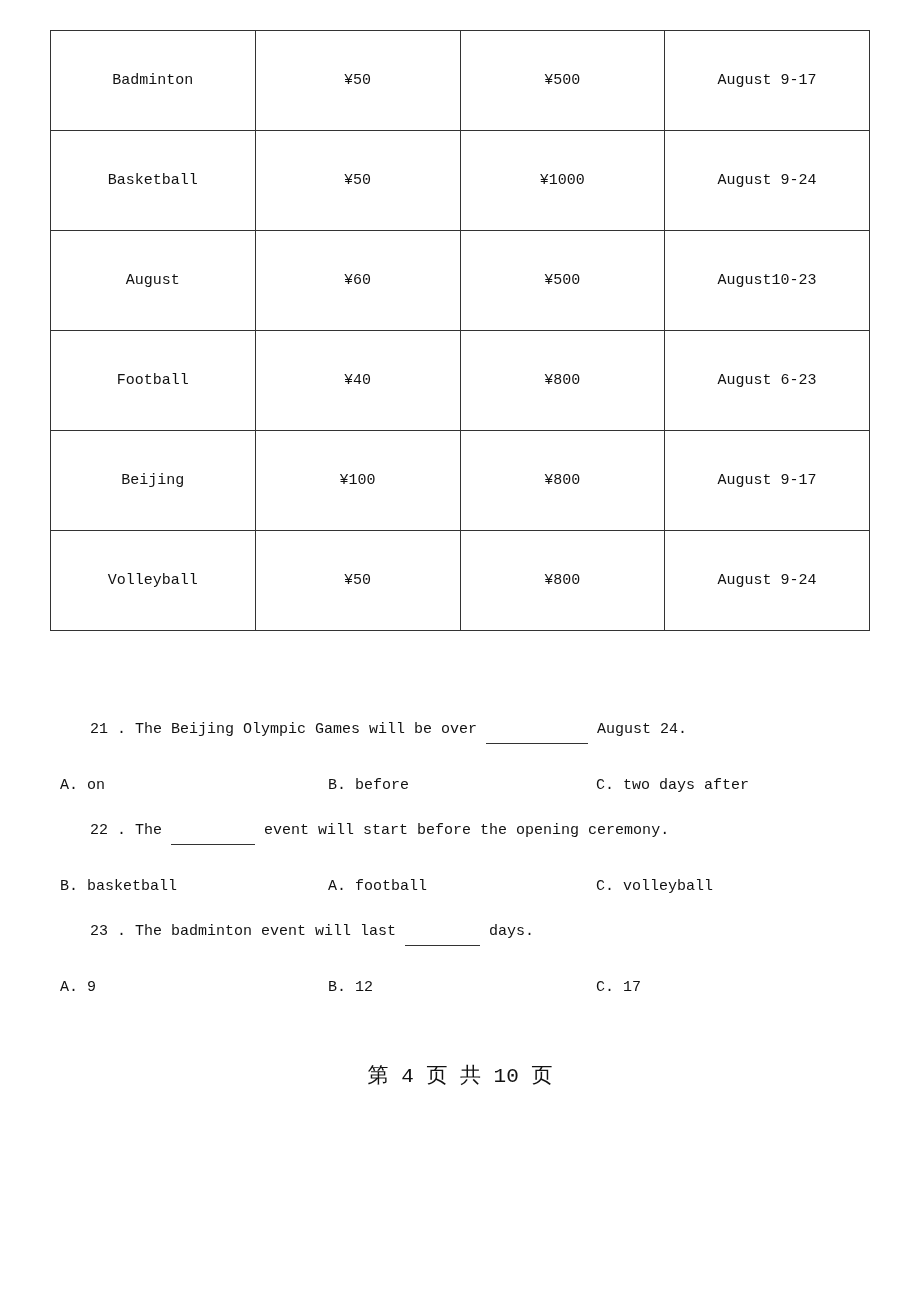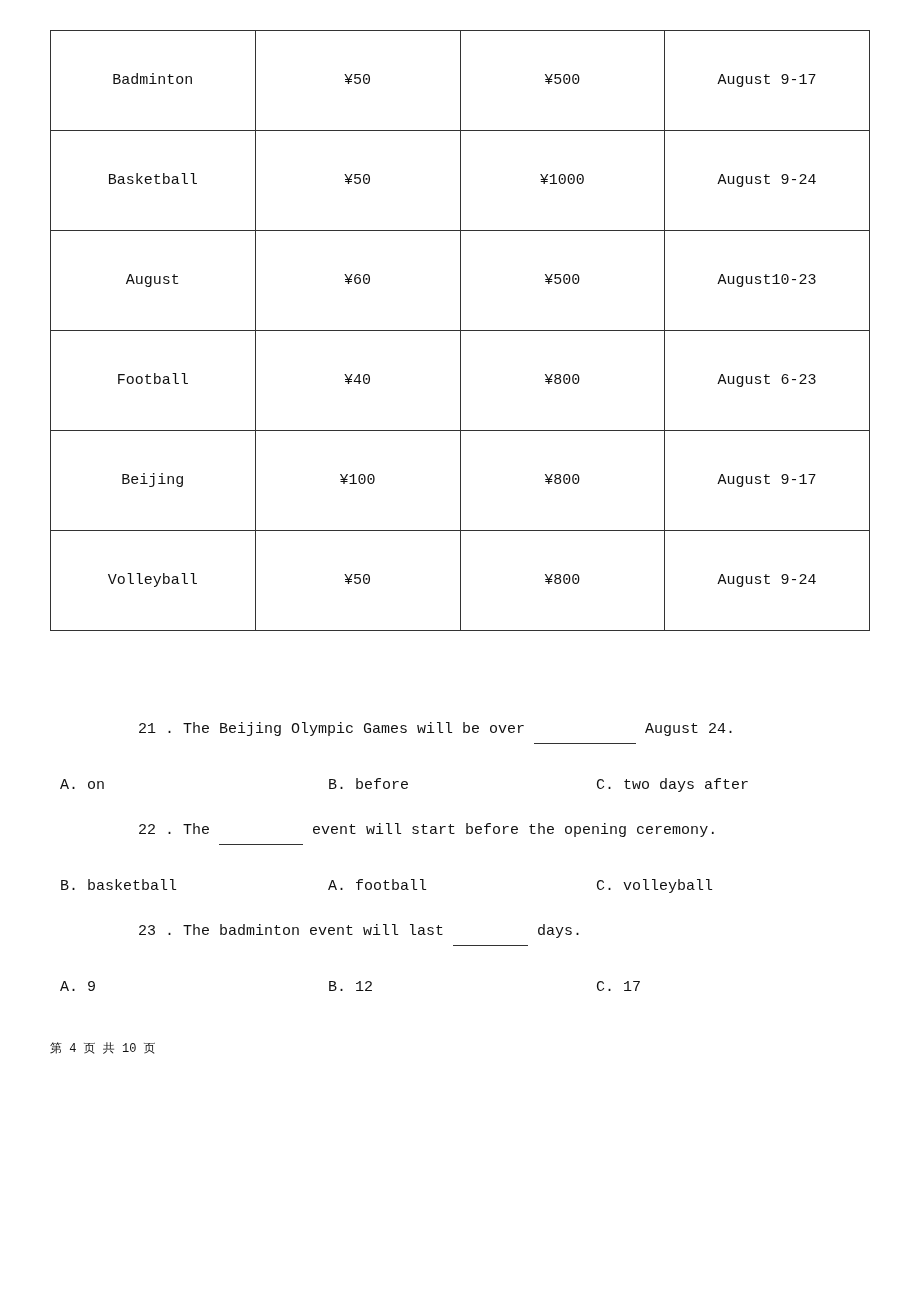--- a/index.html
+++ b/index.html
@@ -38,21 +38,20 @@
     }
 
     .question-block {
       margin-bottom: 18px;
     }
 
     .question-text {
       margin-bottom: 10px;
       line-height: 1.8;
       text-indent: 30px;
-      margin-left: 48px;
     }
 
     .blank {
       display: inline-block;
       border-bottom: 1px solid #333;
       min-width: 60px;
       text-align: center;
     }
 
     .blank-short {
@@ -68,23 +67,23 @@
       padding-left: 0;
       margin-top: 28px;
     }
 
     .answer-option {
       flex: 1;
       line-height: 1.8;
     }
 
     .page-footer {
-      text-align: left;
-      margin-top: 39px;
-      font-size: 12px;
+      text-align: center;
+      margin-top: 60px;
+      font-size: 21px;
     }
   </style>
 </head>
 <body>
 
 <table class="table-container">
   <tbody id="table-body">
   <tr>
         <td>Badminton</td>
         <td>¥50</td>

